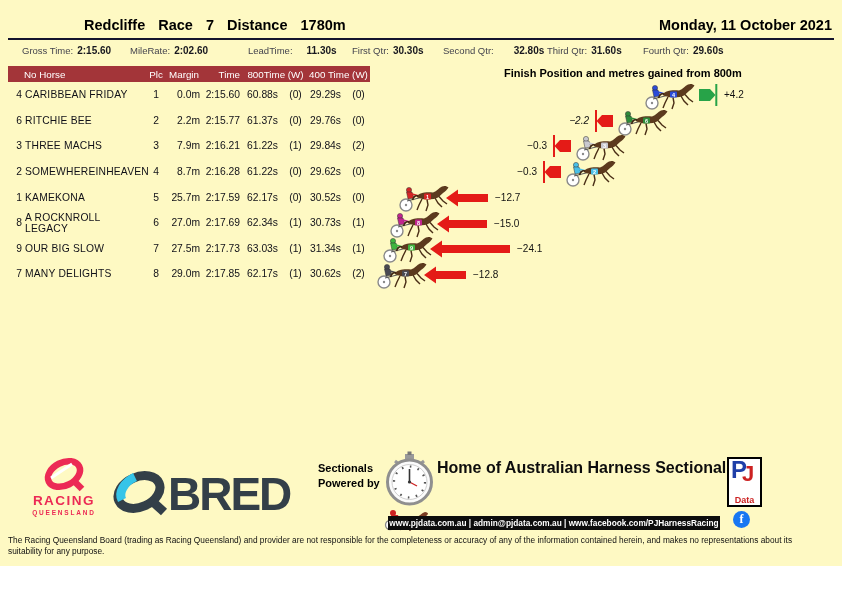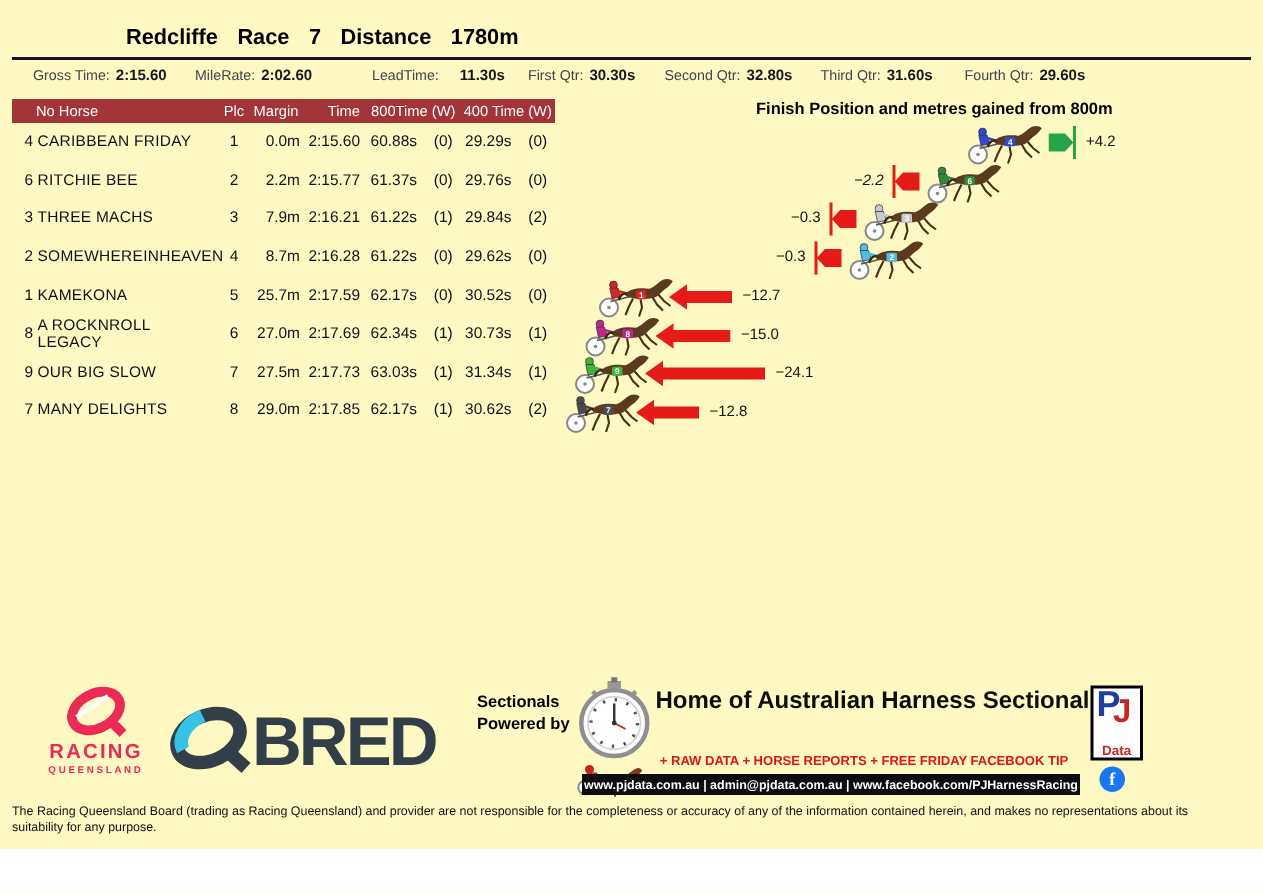--- a/index.html
+++ b/index.html
@@ -54,28 +54,29 @@
   .fb{position:absolute;left:733px;top:511px;width:17px;height:17px;border-radius:50%;background:#1877F2;color:#fff;
       font-weight:bold;font-size:12px;text-align:center;line-height:16px;font-family:"Liberation Serif",serif;}
   .disclaimer{position:absolute;left:8px;top:535px;width:788px;font-size:8.3px;line-height:1.3;color:#101010;}
 </style>
 </head>
 <body>
 
 <div class="page">
 
   <div class="race-title">Redcliffe Race 7 Distance 1780m</div>
+  <div class="race-date">Monday, 11 October 2021</div>
   <div class="header-rule"></div>
 
   <div class="stats">
       <div class="stat" style="left: 22px;"><span>Gross Time:</span><span class="val" style="margin-left:4px">2:15.60</span></div>
       <div class="stat" style="left: 130px;"><span>MileRate:</span><span class="val" style="margin-left:4px">2:02.60</span></div>
       <div class="stat" style="left: 248px;"><span>LeadTime:</span><span class="val" style="margin-left:14px">11.30s</span></div>
       <div class="stat" style="left: 352px;"><span>First Qtr:</span><span class="val" style="margin-left:4px">30.30s</span></div>
-      <div class="stat" style="left: 443px;"><span>Second Qtr:</span><span class="val" style="margin-left:4px">32.80s</span></div>
+      <div class="stat" style="left: 443px;"><span>Second Qtr:</span><span class="val" style="margin-left:20px">32.80s</span></div>
       <div class="stat" style="left: 547px;"><span>Third Qtr:</span><span class="val" style="margin-left:4px">31.60s</span></div>
       <div class="stat" style="left: 643px;"><span>Fourth Qtr:</span><span class="val" style="margin-left:4px">29.60s</span></div>
     </div>
 
   <div class="table-head" style="background: rgb(163, 53, 57);">
     <span class="c1">No Horse</span>
     <span class="c2">Plc</span>
     <span class="c3">Margin</span>
     <span class="c4">Time</span>
     <span class="c5">800Time (W)</span>
@@ -376,21 +377,20 @@
       <circle cx="25.5" cy="31" r="1.6" fill="#333"></circle>
       <circle cx="9" cy="62" r="3" fill="#cc2222"></circle>
       <path d="M7,64 L14,64 L16,70 L9,71 Z" fill="#cc2222"></path>
       <path d="M13,70 C16,66 26,65 32,67 C35,65 38,62 41,61 C43,61 44,62 44,63 C42,65 40,68 37,70 C33,73 22,74 16,73 Z" fill="#7A3B22"></path>
       <path d="M18,73 L16,79 M26,74 L26,80 M35,71 L39,77 M40,68 L45,73" stroke="#5a2d18" stroke-width="1.4" fill="none"></path>
       <circle cx="6" cy="74" r="4.5" fill="#fff" stroke="#888" stroke-width="1.3"></circle>
     </svg>
   </div>
 
   <div class="home-title">Home of  Australian Harness Sectionals</div>
-  <div class="features">+  RAW DATA     +  HORSE REPORTS     +  FREE FRIDAY FACEBOOK TIP</div>
   <div class="urlbar">www.pjdata.com.au      |      admin@pjdata.com.au      |      www.facebook.com/PJHarnessRacing</div>
 
   <div class="pjdata">
     <span class="p">P</span>
     <span class="j">J</span>
     <span class="data">Data</span>
   </div>
   <div class="fb">f</div>
 
   <div class="disclaimer">The Racing Queensland Board (trading as Racing Queensland) and provider are not responsible for the completeness or accuracy of any of the information contained herein, and makes no representations about its suitability for any purpose.</div>

